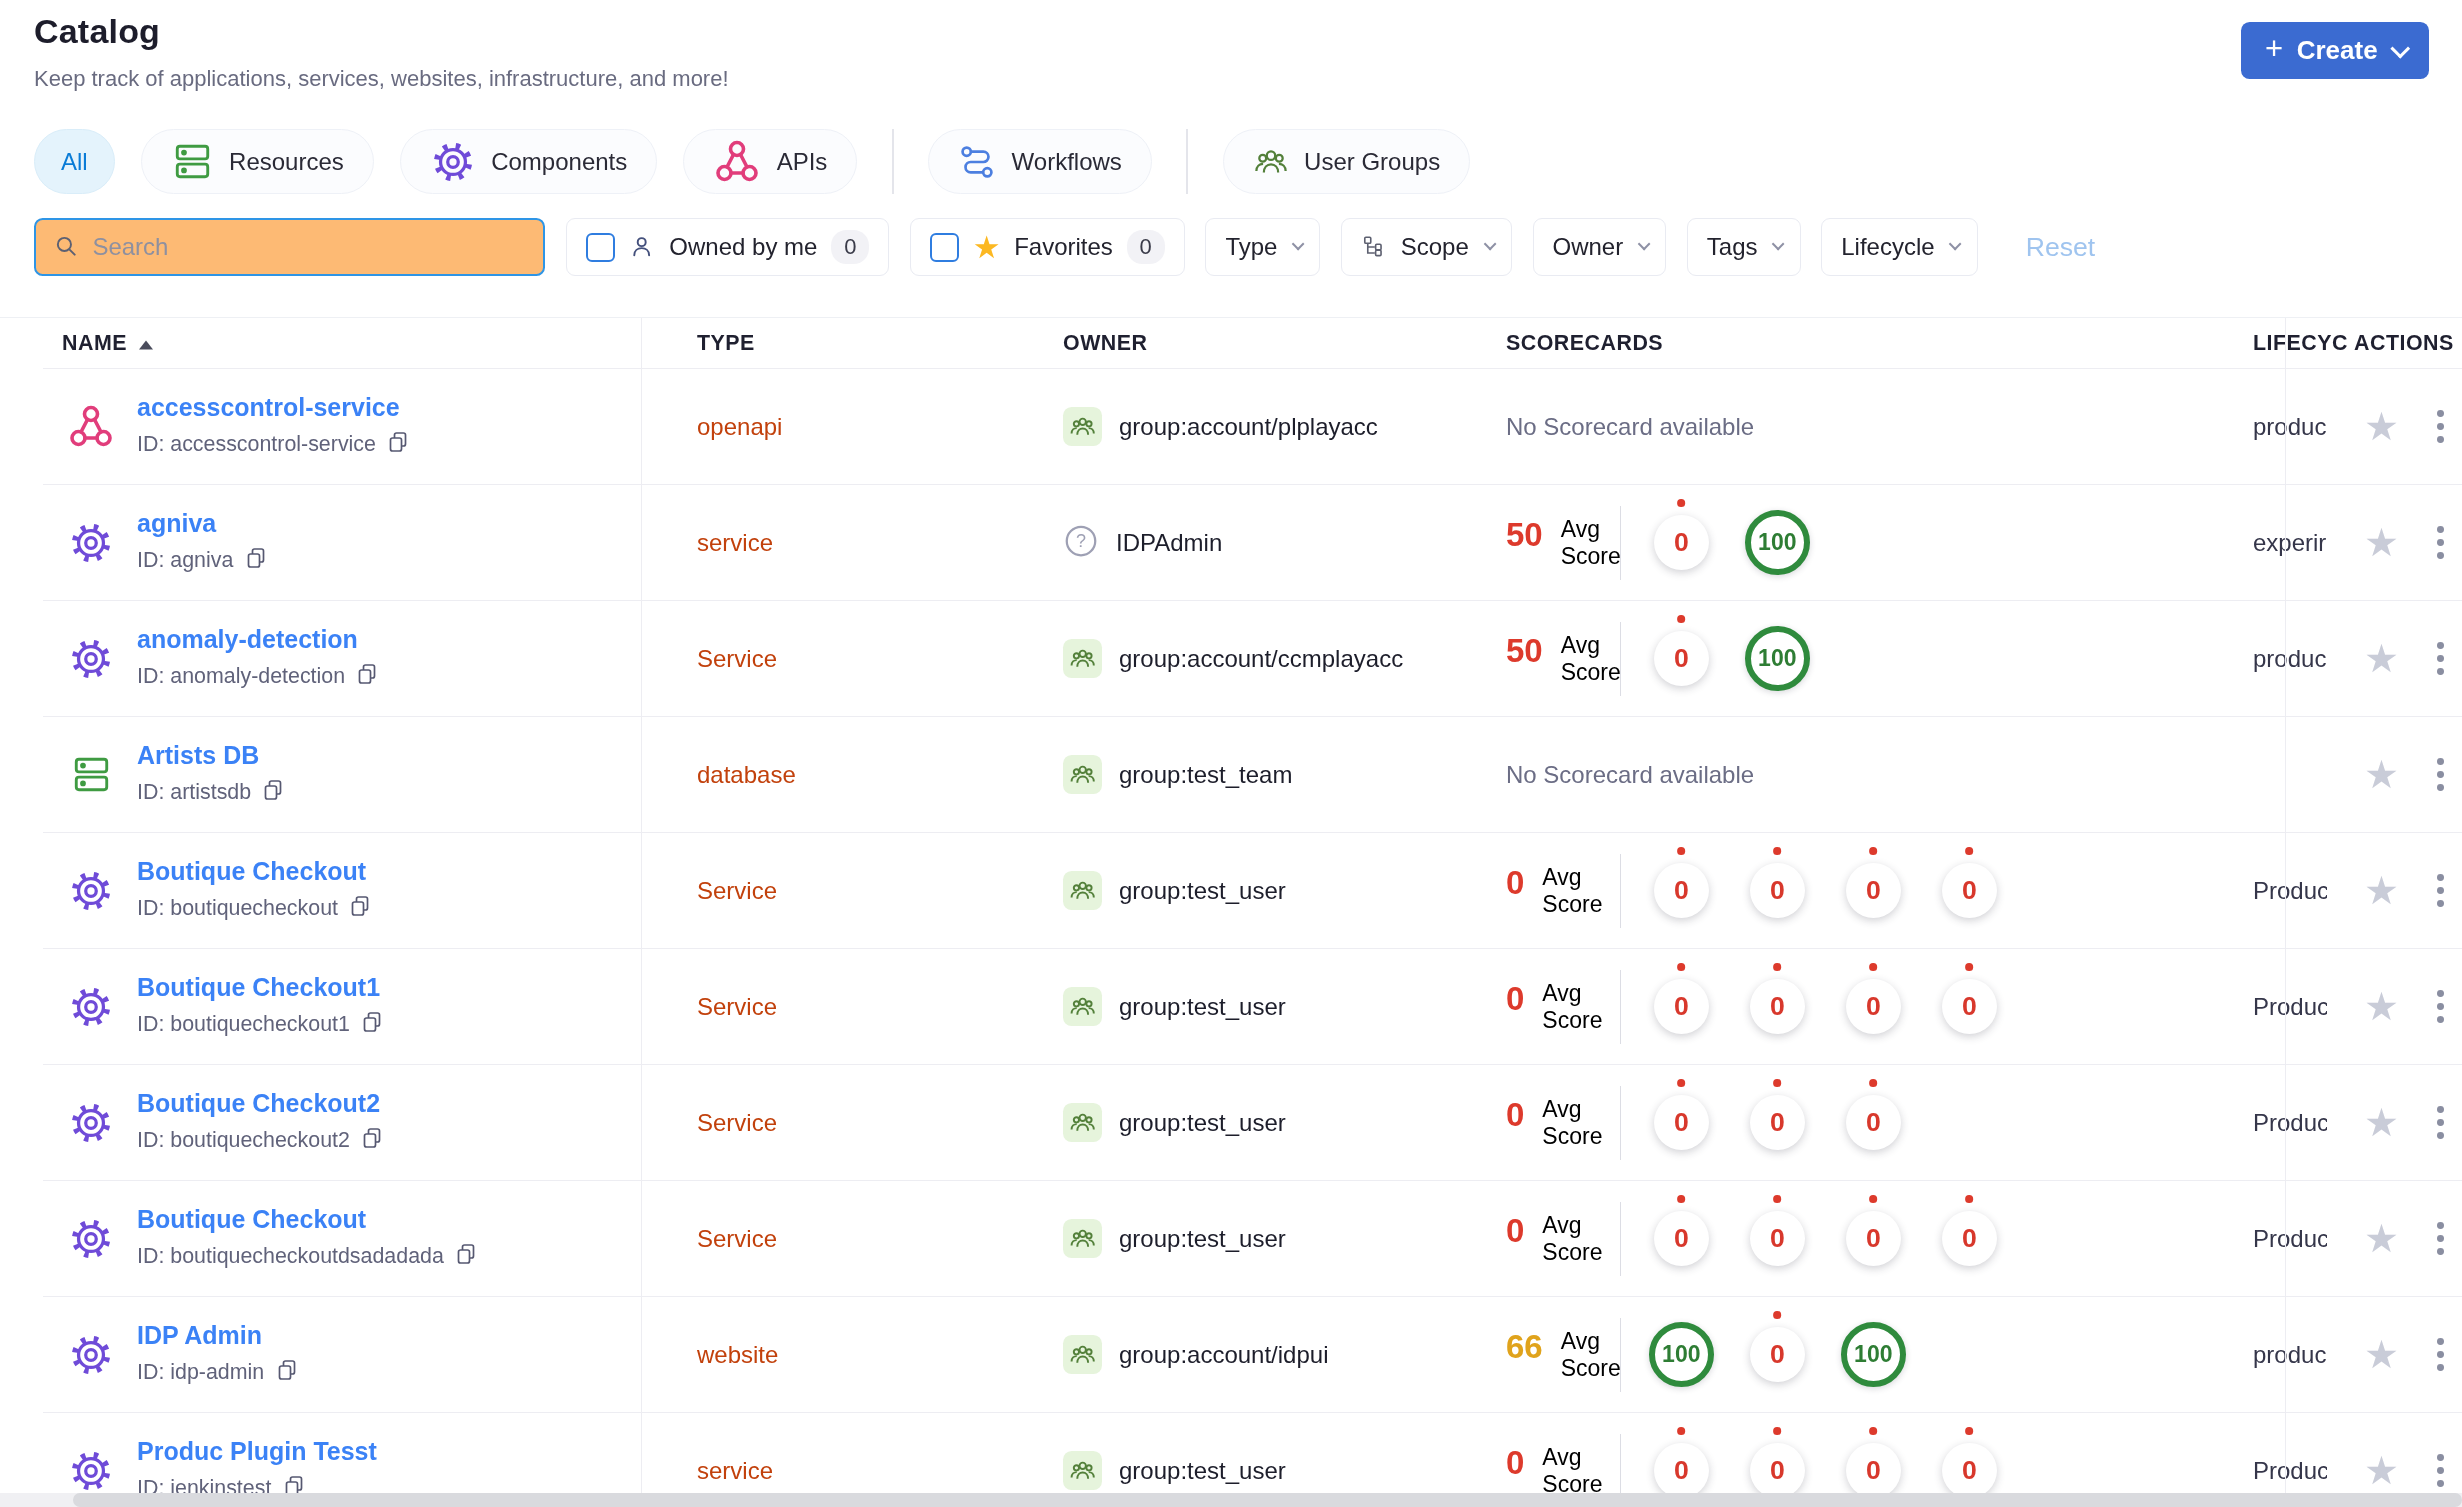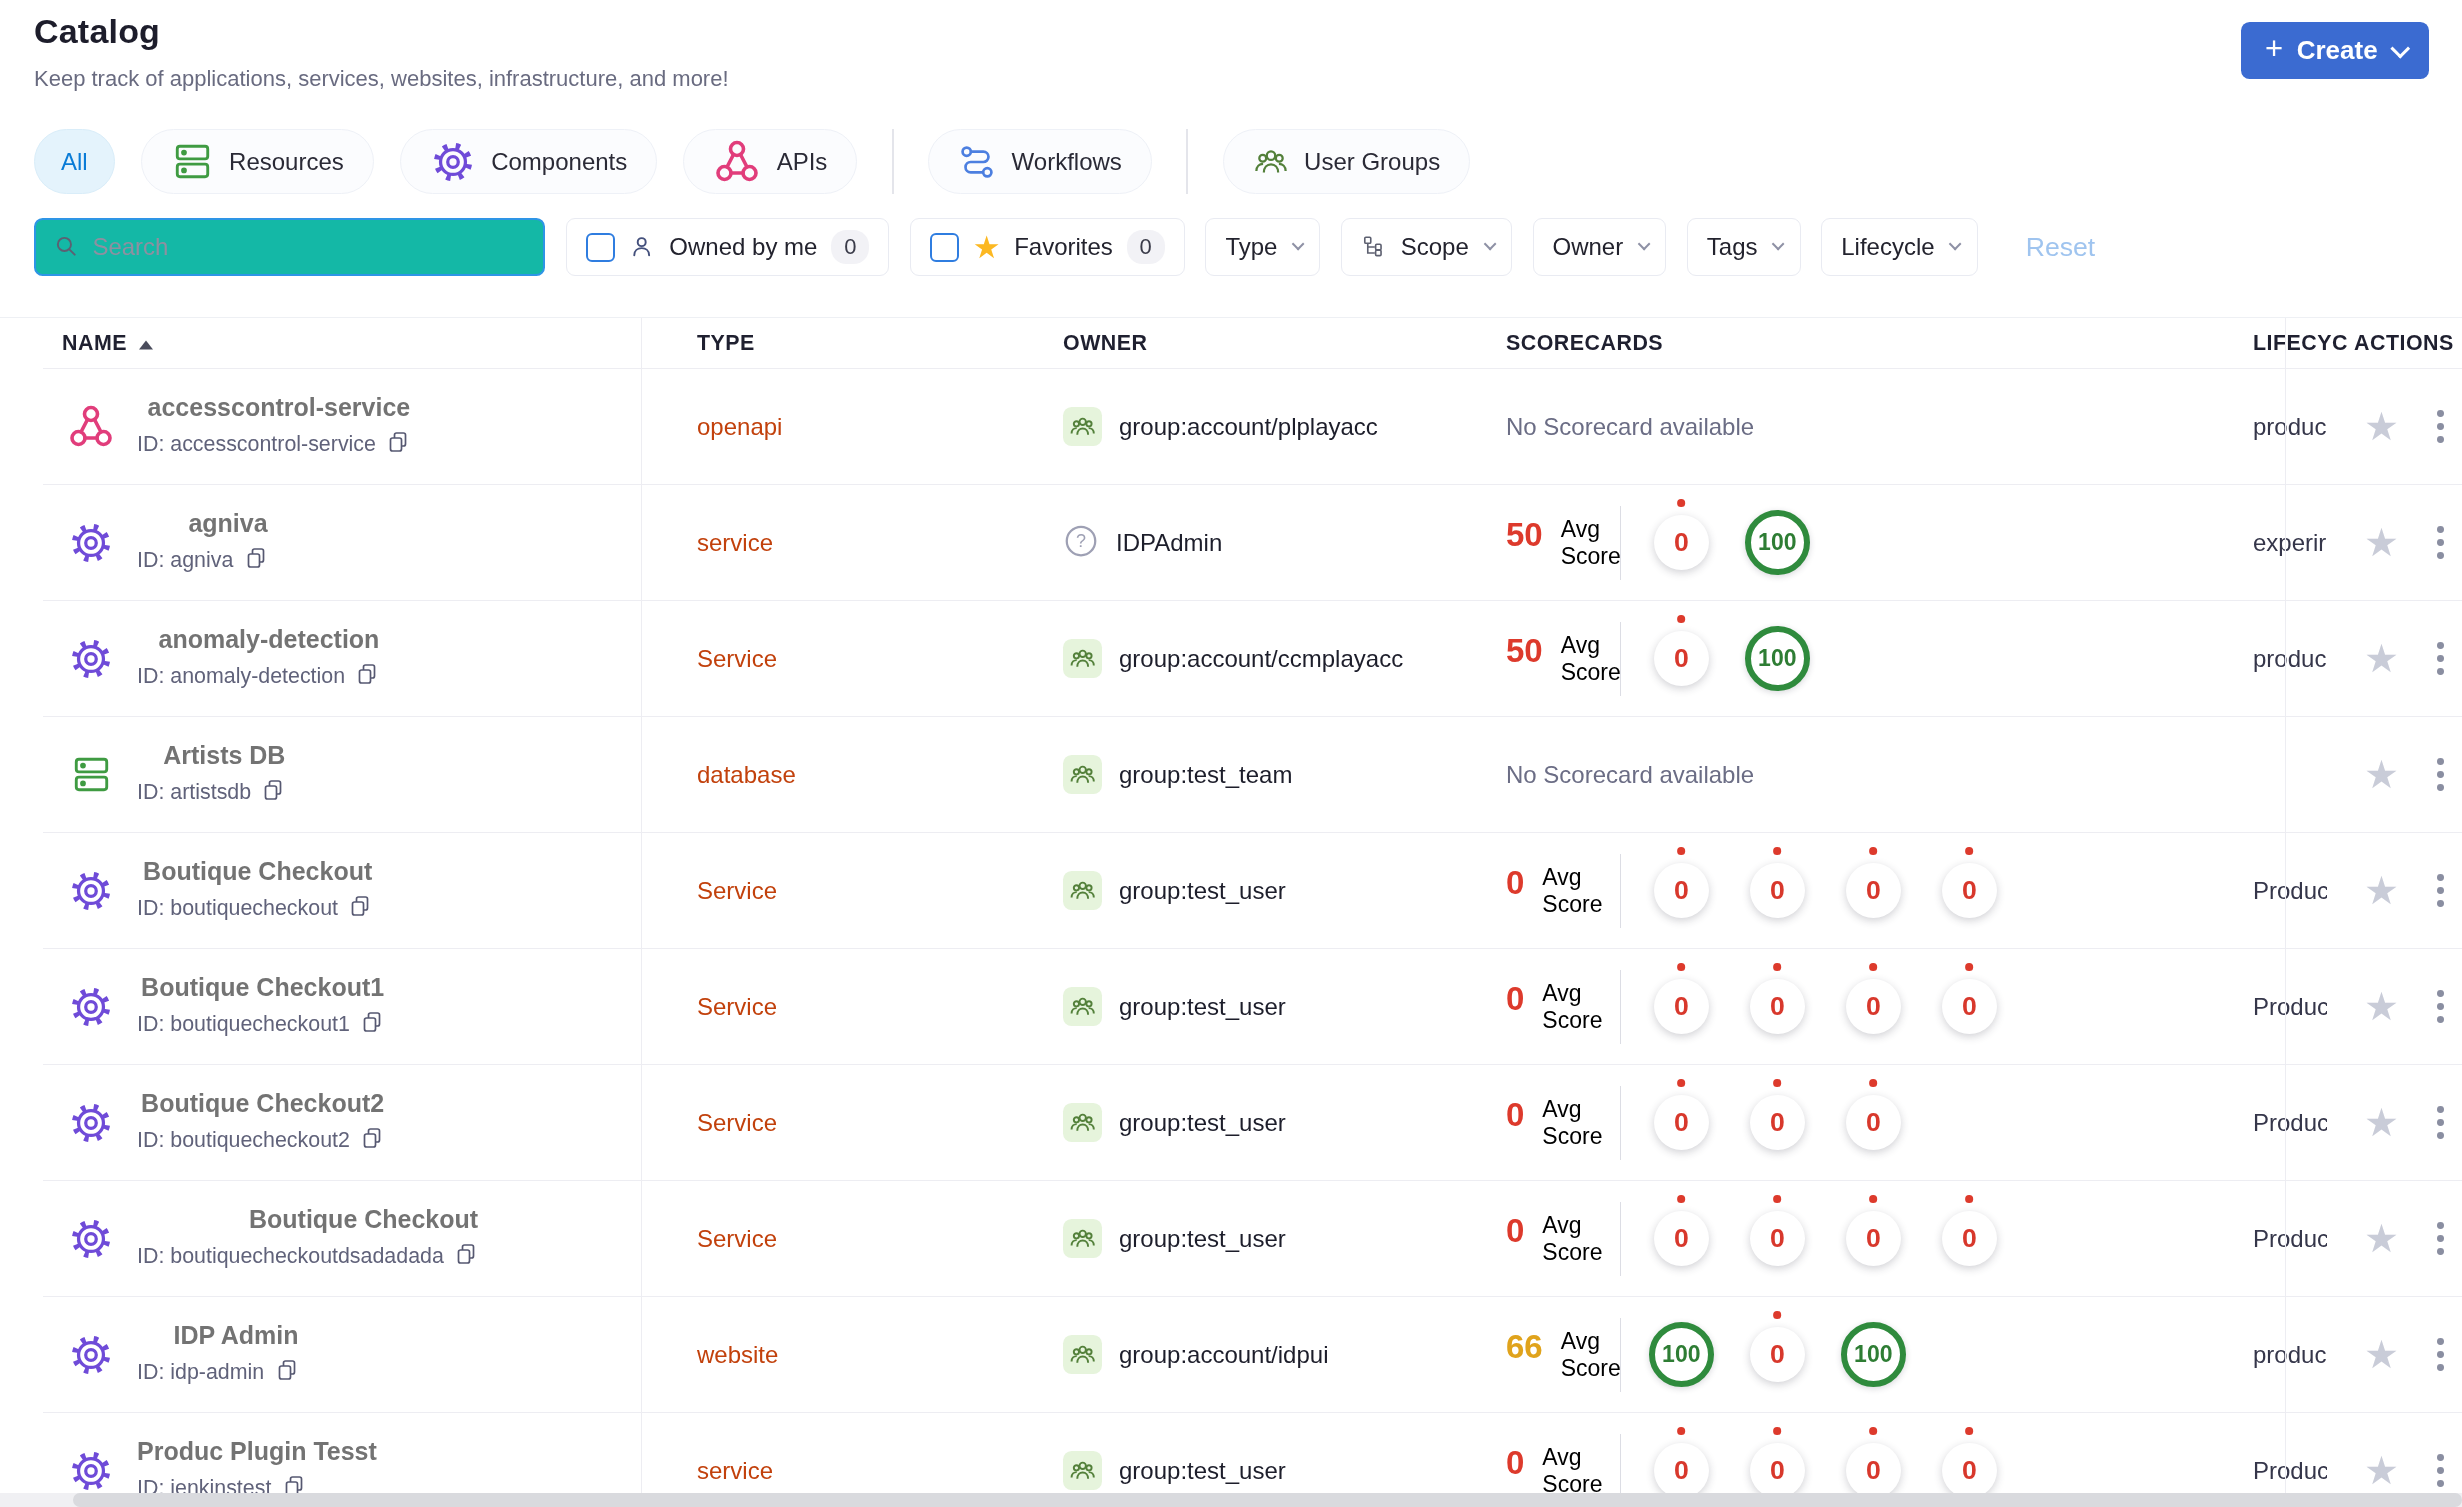--- a/index.html
+++ b/index.html
@@ -23,21 +23,21 @@
   .tabs-row { position:absolute; left:34px; top:129px; display:flex; align-items:center; gap:26px; }
   .tab-pill { height:65px; padding:0 29px; border-radius:33px; background:#fbfcfe;
     border:1.7px solid #eef1f7; display:flex; align-items:center; gap:15.4px; font-size:24px;
     color:#2a2a36; font-weight:500; cursor:pointer; white-space:nowrap; }
   .tab-pill.active { background:#e4f3fc; border-color:#d9edf9; color:#0a7cd7; padding:0 26px; font-weight:500; }
   .tab-divider { width:1.7px; height:65px; background:#e4e5eb; margin:0 8.6px; }
   .tab-icon svg { display:block; }
 
   
   .filter-row { position:absolute; left:34px; top:218px; display:flex; align-items:center; gap:20.6px; }
-  .search-box { width:511px; height:58px; border:2.6px solid #2e95e6; background:#14b8a6; border-radius:8.6px;
+  .search-box { width:511px; height:58px; border:2.6px solid #2e95e6; background:#fdba74; border-radius:8.6px;
     display:flex; align-items:center; padding:0 17px; gap:12px; }
   .search-box input { flex:1; border:none; outline:none; background:transparent; font-size:24px;
     color:#2a2a36; font-family:inherit; }
   .search-box input::placeholder { color:#8e90a0; }
   .chip { height:58px; background:#fff; border:1.7px solid #e9ebf2; border-radius:9px;
     display:flex; align-items:center; gap:13.7px; padding:0 19px; font-size:24px; color:#23232e;
     cursor:pointer; white-space:nowrap; }
   .checkbox { width:29px; height:29px; border:2.6px solid #2f7de0; border-radius:6px; background:#fff; }
   .count-pill { background:#f2f2f6; border-radius:15.4px; padding:4.3px 13px; font-size:22px; color:#3a3b49; }
   .fav-star { color:#fcb822; font-size:31px; line-height:1; }
@@ -50,21 +50,21 @@
     color:#1f2030; letter-spacing:0.5px; white-space:nowrap; }
   .sort-asc { display:inline-block; width:0; height:0; border-left:7.7px solid transparent;
     border-right:7.7px solid transparent; border-bottom:9.4px solid #4a4c5c; margin-left:12px; }
   .col-divider { position:absolute; top:0; width:0.9px; height:1190px; background:#ededf2; z-index:5; }
   .table-body { position:relative; }
   .t-row { position:relative; height:116px; border-bottom:0.9px solid #ededf2; }
 
   .cell-name { position:absolute; left:24px; top:0; height:100%; display:flex; align-items:center; gap:22px; width:600px; }
   .row-icon { width:48px; height:48px; flex:0 0 48px; display:flex; align-items:center; justify-content:center; }
   .name-lines { display:flex; flex-direction:column; gap:7.7px; }
-  .name-link { font-size:25px; font-weight:600; color:#737373; cursor:pointer;text-align:right; }
+  .name-link { font-size:25px; font-weight:600; color:#3b82f6; cursor:pointer; }
   .row-id { display:flex; align-items:center; gap:10.3px; font-size:21.4px; color:#60627a; }
 
   .cell-type { position:absolute; left:654px; top:50%; transform:translateY(-50%); font-size:24px; color:#c2410c; }
   .cell-owner { position:absolute; left:1020px; top:0; height:100%; display:flex; align-items:center; gap:17px; }
   .owner-chip { width:39px; height:39px; border-radius:8.6px; background:#e6f4dc; display:flex;
     align-items:center; justify-content:center; }
   .owner-label { font-size:24px; color:#1d1e2b; }
 
   .cell-score { position:absolute; left:1463px; top:0; height:100%; display:flex; align-items:center; }
   .no-scorecard { font-size:24px; color:#6b6d85; }

